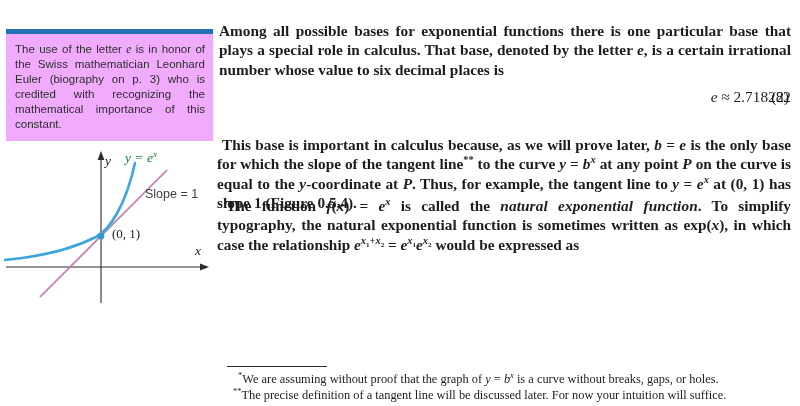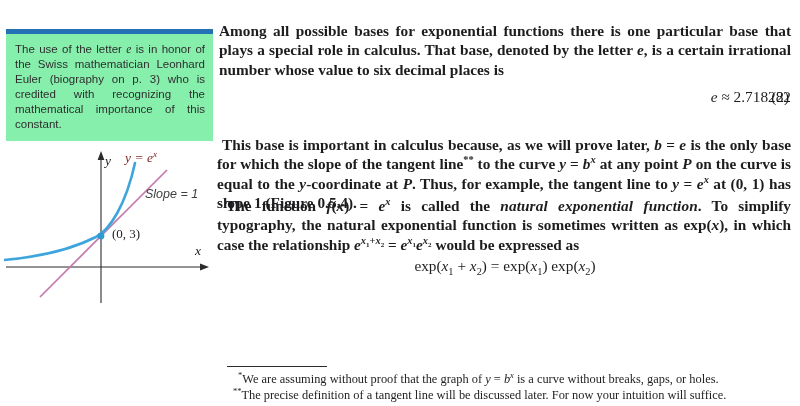--- a/index.html
+++ b/index.html
@@ -3,31 +3,31 @@
 <meta charset="utf-8">
 <style>
   html,body{margin:0;padding:0;background:#ffffff;}
   .page{position:relative;width:800px;height:406px;background:#ffffff;overflow:hidden;
         font-family:"Liberation Serif",serif;color:#1d1d1f;}
   .abs{position:absolute;}
 
   
   .note-box{left:6px;top:29px;width:207px;}
   .note-bar{height:5px;background:#2471b5;}
-  .note-body{background:#86efac;padding:8px 8px 9px 9px;}
+  .note-body{background:#f0abfc;padding:8px 8px 9px 9px;}
   .note-text{margin:0;font-family:"Liberation Sans",sans-serif;font-size:11.5px;
              line-height:15px;color:#2e2e2e;text-align:justify;}
   .note-text i{font-family:"Liberation Serif",serif;}
 
   
   .fig{left:4px;top:150px;width:210px;height:160px;margin:0;}
   .fig-label{position:absolute;white-space:nowrap;}
   .lab-y{left:101px;top:3px;font-style:italic;font-size:13.5px;}
-  .lab-curve{left:121px;top:0px;font-style:italic;font-size:13.5px;color:#7f1d1d;}
-  .lab-slope{left:141px;top:37px;font-family:"Liberation Sans",sans-serif;font-size:12.5px;color:#3f3f3f;font-style:italic;}
+  .lab-curve{left:121px;top:0px;font-style:italic;font-size:13.5px;color:#15803d;}
+  .lab-slope{left:141px;top:37px;font-family:"Liberation Sans",sans-serif;font-size:12.5px;color:#3f3f3f;}
   .lab-point{left:108px;top:76px;font-size:13px;}
   .lab-x{left:191px;top:93px;font-style:italic;font-size:13.5px;}
 
   .cap{left:5px;top:311px;width:208px;font-size:12.8px;line-height:16.5px;margin:0;}
   .cap .tri{color:#2cb5b5;font-size:11px;}
   .cap b{letter-spacing:0.2px;}
   .capgap{display:inline-block;width:8px;}
 
   
   .section-head{left:209px;top:3px;display:flex;align-items:center;}
@@ -71,36 +71,35 @@
       <polygon points="205,117 196,113.6 196,120.4" fill="#2b2b2b"></polygon>
       <line x1="97" y1="7" x2="97" y2="153" stroke-width="1.1" stroke="#2b2b2b"></line>
       <polygon points="97,1 93.6,10 100.4,10" fill="#2b2b2b"></polygon>
       <line x1="36" y1="147" x2="163" y2="20" stroke-width="1.7" stroke="#c678ae"></line>
       <path d="M 0 110 C 35 107 68 99 92 87 C 106 80 122 54 131 13" fill="none" stroke-width="2.6" stroke-linecap="round" stroke="#3da5dc"></path>
       <circle cx="97" cy="86" r="3.4" fill="#2f9ad0"></circle>
     </svg>
     <span class="fig-label lab-y">y</span>
     <span class="fig-label lab-curve"><i>y</i> = <i>e</i><span class="sup"><i>x</i></span></span>
     <span class="fig-label lab-slope">Slope = 1</span>
-    <span class="fig-label lab-point">(0, 3)</span>
+    <span class="fig-label lab-point">(0, 1)</span>
     <span class="fig-label lab-x">x</span>
   </figure>
 
 
 
   <p class="abs body p1">Among all possible bases for exponential functions there is one particular base that plays a special role in calculus. That base, denoted by the letter <i>e</i>, is a certain irrational number whose value to six decimal places is</p>
 
   <div class="abs eqrow">
     <span><i>e</i> ≈ 2.718282</span>
     <span class="eqtag">(2)</span>
   </div>
 
   <p class="abs body p2">This base is important in calculus because, as we will prove later, <i>b</i> = <i>e</i> is the only base for which the slope of the tangent line<span class="sup">**</span> to the curve <i>y</i> = <i>b</i><span class="sup"><i>x</i></span> at any point <i>P</i> on the curve is equal to the <i>y</i>-coordinate at <i>P</i>. Thus, for example, the tangent line to <i>y</i> = <i>e</i><span class="sup"><i>x</i></span> at (0, 1) has slope 1 (Figure 0.5.4).</p>
 
   <p class="abs body p3">The function <i>f</i>(<i>x</i>) = <i>e</i><span class="sup"><i>x</i></span> is called the <b><i>natural exponential function</i></b>. To simplify typography, the natural exponential function is sometimes written as exp(<i>x</i>), in which case the relationship <i>e</i><span class="sup"><i>x</i><span class="sub">1</span>+<i>x</i><span class="sub">2</span></span> = <i>e</i><span class="sup"><i>x</i><span class="sub">1</span></span><i>e</i><span class="sup"><i>x</i><span class="sub">2</span></span> would be expressed as</p>
 
-  <div class="abs eq3">exp(<i>x</i><span class="sub">1</span> + <i>x</i><span class="sub">2</span>) = exp(<i>x</i><span class="sub">1</span>) exp(<i>x</i><span class="sub">2</span>)</div>
 
   <div class="abs footrule"></div>
   <p class="abs foot f1"><span class="sup">*</span>We are assuming without proof that the graph of <i>y</i> = <i>b</i><span class="sup"><i>x</i></span> is a curve without breaks, gaps, or holes.</p>
   <p class="abs foot f2"><span class="sup">**</span>The precise definition of a tangent line will be discussed later. For now your intuition will suffice.</p>
 
 </div>
 
 </body></html>

